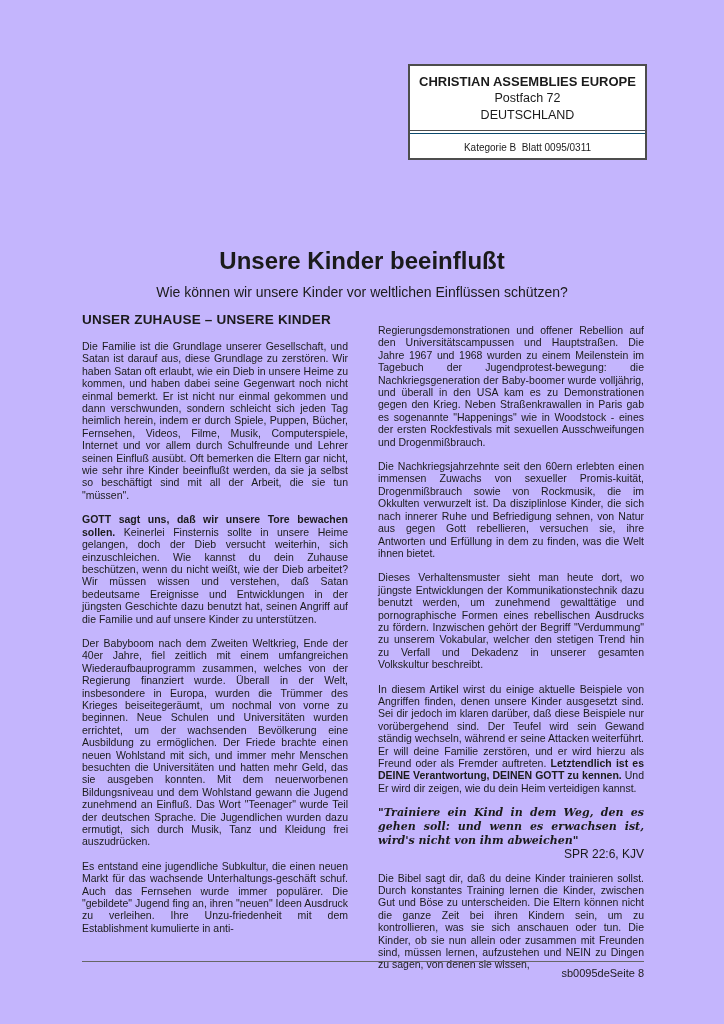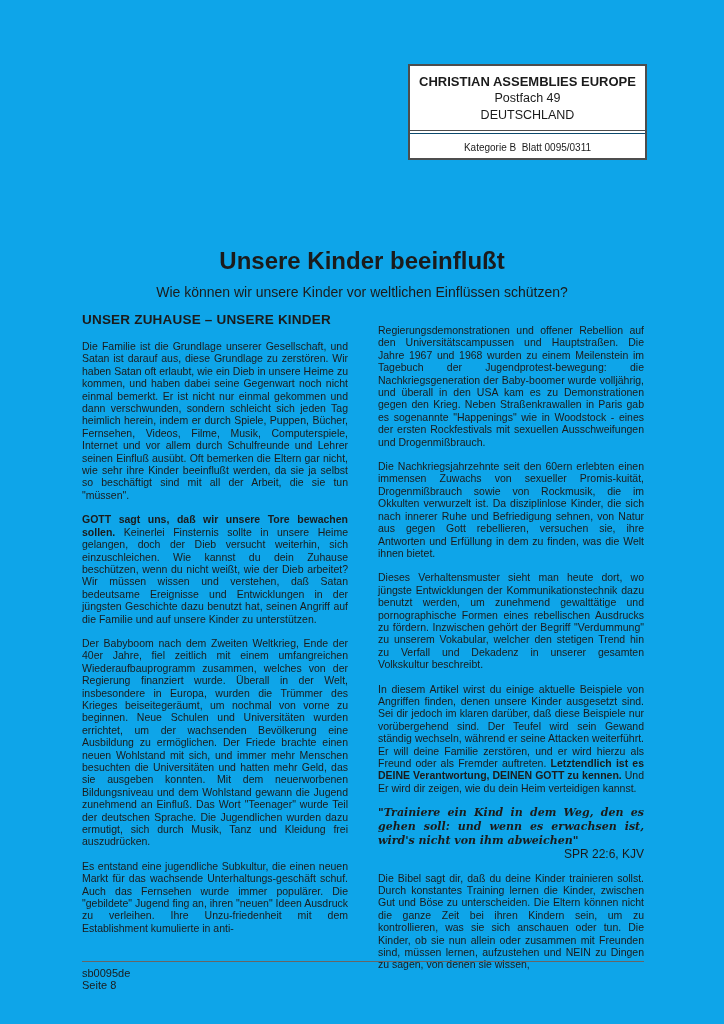--- a/index.html
+++ b/index.html
@@ -1,17 +1,17 @@
 <!DOCTYPE html>
 <html><head>
 <meta charset="utf-8">
 <style>
   html,body { margin:0; padding:0; background:#ffffff; }
   .page {
-    position:relative; width:724px; height:1024px; background:#0ea5e9;
+    position:relative; width:724px; height:1024px; background:#c4b5fd;
     font-family:"Liberation Sans", sans-serif; color:#1b1b1b; overflow:hidden;
   }
   .header-box {
     position:absolute; top:64px; left:408px; width:235px;
     border:2px solid #4d4d4d; text-align:center; background:#fff;
   }
   .hb-address { padding:7px 4px 6px 4px; border-bottom:1px solid #4d4d4d; }
   .hb-org { font-weight:bold; font-size:13px; line-height:17px; }
   .address-line { font-size:12.5px; line-height:17px; }
   .hb-category { border-top:1px solid #0c4a6e; margin-top:2px; padding:8px 2px 5px 2px; font-size:10px; white-space:pre; }
@@ -22,34 +22,34 @@
   .section-heading { margin:0 0 9px 0; font-size:13.5px; font-weight:bold; letter-spacing:0.2px; line-height:16px; }
   .body-par { margin:12px 0 12px 0; font-size:10.5px; line-height:12.4px; text-align:justify; }
   .b { font-weight:bold; }
   .quote {
     margin:0; font-family:"DejaVu Serif", serif; font-style:italic; font-weight:bold;
     font-size:11px; line-height:13.8px; text-align:justify;
   }
   .quote-ref { text-align:right; font-size:12px; line-height:12px; margin:0 0 11px 0; }
   .footer {
     position:absolute; top:961px; left:82px; width:562px;
-    border-top:1px solid #666; display:flex; justify-content:center;
-    padding-top:5px; font-size:11px;flex-direction:column;
+    border-top:1px solid #666; display:flex; justify-content:flex-end;
+    padding-top:5px; font-size:11px;
   }
 </style>
 </head>
 <body>
 
 <div class="page">
 
   <div class="header-box">
     <div class="hb-address">
       <div class="hb-org">CHRISTIAN ASSEMBLIES EUROPE</div>
       <div id="address-lines">
-          <div class="address-line">Postfach 49</div>
+          <div class="address-line">Postfach 72</div>
           <div class="address-line">DEUTSCHLAND</div>
         </div>
     </div>
     <div class="hb-category">Kategorie B  Blatt 0095/0311</div>
   </div>
 
   <h1 class="title">Unsere Kinder beeinflußt</h1>
   <div class="subtitle">Wie können wir unsere Kinder vor weltlichen Einflüssen schützen?</div>
 
   <div class="columns">

